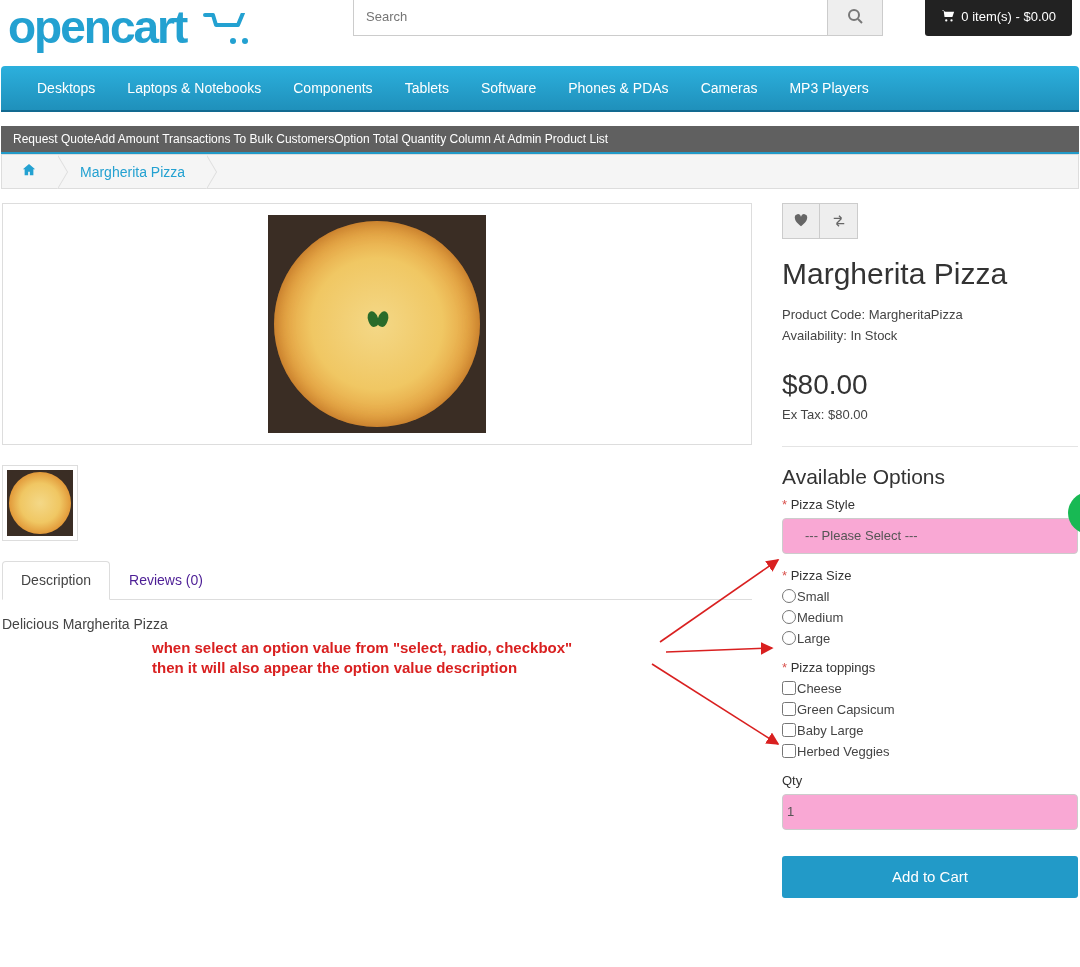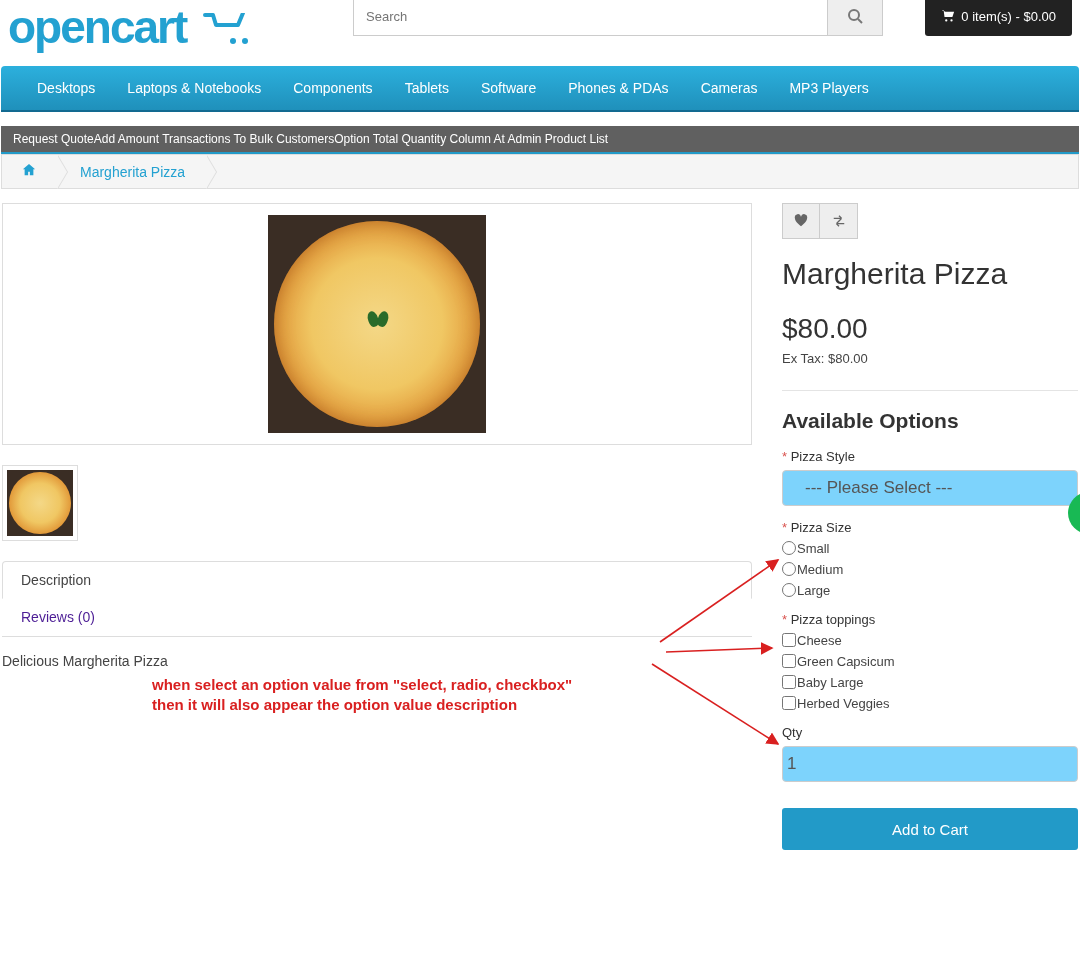--- a/index.html
+++ b/index.html
@@ -45,42 +45,42 @@
 .pizza::before { content:""; position:absolute; inset:6px; border-radius:50%; background: radial-gradient(circle, #f4d887 0%, #f0c763 45%, #e29a3a 70%, #c16b1e 85%); box-shadow: inset 0 0 18px rgba(139,69,19,.5); }
 .leaf { position:absolute; top:44%; left:46%; width:24px; height:24px; }
 .leaf::before,.leaf::after { content:""; position:absolute; width:10px; height:16px; background:#2a6b2a; border-radius: 60% 60% 50% 50%; }
 .leaf::before { transform: rotate(-18deg); left:0; }
 .leaf::after  { transform: rotate(18deg); left:10px; }
 .thumb { margin-top: 20px; margin-bottom: 20px; width: 76px; height: 76px; border: 1px solid #ddd; padding: 4px; }
 .thumb .mini { width:100%; height:100%; background:#3a2d24; position:relative; }
 .thumb .mini::before { content:""; position:absolute; inset:2px; border-radius:50%; background: radial-gradient(circle,#f4d887 0%,#f0c763 45%,#e29a3a 70%,#c16b1e 85%); }
 
 
-.tabs { border-bottom: 1px solid #ddd; display: flex; flex-direction: column; }
+.tabs { border-bottom: 1px solid #ddd; display: flex; }
 .tab { padding: 10px 18px; border: 1px solid transparent; cursor: pointer; color: #4c1d95; position: relative; }
 .tab.active { border: 1px solid #ddd; border-bottom-color: #fff; border-radius: 4px 4px 0 0; color: #444; background: #fff; margin-bottom: -1px; }
 .tabbody { padding: 16px 0; font-size: 14px; }
 
 
 .anno { color: #d92020; font-weight: 600; font-size: 15px; margin: 6px 0 0 150px; line-height: 1.35; }
 
 
 .action-row { display: flex; gap: 0; }
 .iconbtn { width: 38px; height: 36px; background: #eee; border: 1px solid #ccc; display: flex; align-items: center; justify-content: center; cursor: pointer; }
 .iconbtn + .iconbtn { border-left: none; }
 h1.ptitle { font-size: 30px; font-weight: 500; color: #333; margin: 18px 0 14px; }
 .meta { font-size: 13px; color: #444; line-height: 1.6; }
 .price { font-size: 28px; font-weight: 500; color: #333; margin: 22px 0 6px; }
 .extax { font-size: 13px; color: #444; }
 hr.div { border: none; border-top: 1px solid #e4e4e4; margin: 24px 0 18px; }
-h3.avail { font-size: 21px; font-weight: 700; color: #333; margin-bottom: 16px; }
+h3.avail { font-size: 21px; font-weight: 400; color: #333; margin-bottom: 8px; }
 .field { margin-bottom: 14px; }
 .label { font-size: 13px; color: #333; margin-bottom: 6px; display: block; }
 .req { color: #d9534f; }
-.select, .txt { width: 100%; height: 36px; border: 1px solid #ccc; border-radius: 4px; padding: 0 4px; font-size: 17px; color: #555; background:#7dd3fc; }
+.select, .txt { width: 100%; height: 36px; border: 1px solid #ccc; border-radius: 4px; padding: 0 4px; font-size: 13px; color: #555; background:#f9a8d4; }
 .select { text-align: left; padding-left: 22px; }
 .radiorow, .chkrow { display: flex; gap: 1px; margin: 4px 0 6px; font-size: 13px; }
 .radiorow input, .chkrow input { width: 14px; height: 14px; }
 .addcart { width: 100%; height: 42px; background: #229ac8; color: #fff; border: none; font-size: 15px; cursor: pointer; border-radius: 3px; margin-top: 12px; }
 
 
 .arrows { position: absolute; pointer-events: none; }
 
 
 .bubble { position:absolute; right:-10px; top:492px; width:22px; height:42px; background:#18b954; border-radius: 22px 0 0 22px; }
@@ -186,20 +186,24 @@
             </svg>
       </div>
       <div class="iconbtn">
         <svg width="14" height="14" viewBox="0 0 16 16" fill="none" stroke="#666" stroke-width="1.6">
               <path d="M2 5 h9 M11 5 l-3 -3 M11 5 l-3 3 M14 11 h-9 M5 11 l3 -3 M5 11 l3 3"></path>
             </svg>
       </div>
     </div>
 
     <h1 class="ptitle">Margherita Pizza</h1>
+    <div class="meta">
+      <div><span>Product Code: </span><span>MargheritaPizza</span></div>
+      <div><span>Availability: </span><span>In Stock</span></div>
+    </div>
     <div class="price">$80.00</div>
     <div class="extax"><span>Ex Tax: </span><span>$80.00</span></div>
 
     <hr class="div">
 
     <h3 class="avail">Available Options</h3>
 
     <div class="field">
       <label class="label"><span class="req">* </span><span>Pizza Style</span></label>
       <button class="select">--- Please Select ---</button>

